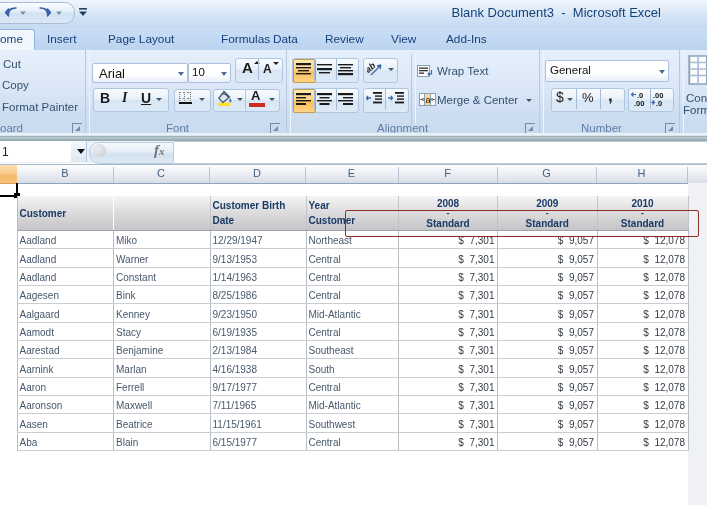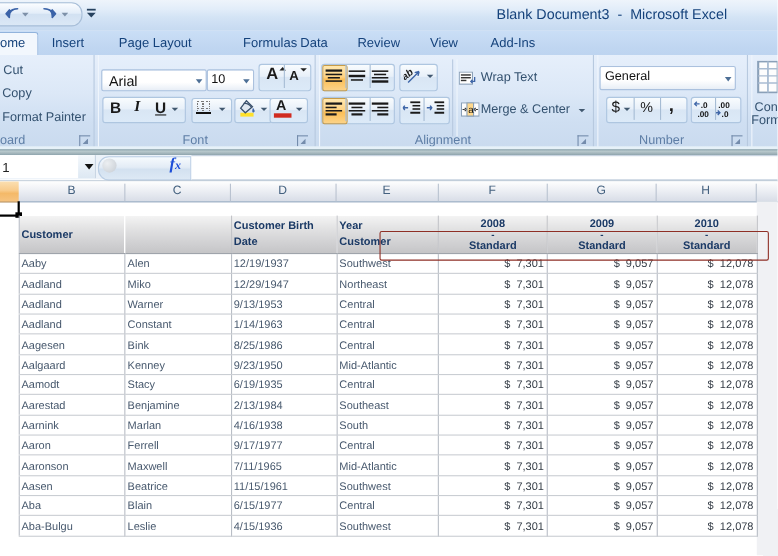--- a/index.html
+++ b/index.html
@@ -27,21 +27,21 @@
 .dar{position:absolute;width:0;height:0;border-left:3px solid transparent;border-right:3px solid transparent;border-top:3.5px solid #41586f;}
 
 #chrome{left:0;top:133px;width:707px;height:8px;background:linear-gradient(#e6f1f8 0%,#e6f1f8 30%, #8da4ad 38%,#b9c9cd 55%,#a3b5bb 80%,#8da4ad 100%);}
 
 #fbar{left:0;top:141px;width:707px;height:22px;background:#ecf2f9;}
 #namebox{left:0;top:141px;width:86px;height:21px;background:#fff;border-right:1px solid #b5c6d9;}
 #namebox span{position:absolute;left:2px;top:4px;font-size:12px;color:#222;}
 #namearrow{left:77px;top:149px;width:0;height:0;border-left:4px solid transparent;border-right:4px solid transparent;border-top:5px solid #111;}
 #fxpill{left:89px;top:141.5px;width:83px;height:20px;border-radius:10px 0 0 10px;border-right:none;background:linear-gradient(#f6fafd,#e3ecf6 45%,#d3e1f0 55%,#dde9f5);border:1px solid #b9cde4;}
 #fxbubble{left:92.5px;top:144px;width:13px;height:13px;border-radius:50%;background:radial-gradient(circle at 35% 35%, #eceff2, #c6ccd3);}
-#fx{left:154px;top:142px;font-family:"Liberation Serif",serif;font-style:italic;font-weight:bold;font-size:15px;color:#1d4ed8;}
+#fx{left:154px;top:142px;font-family:"Liberation Serif",serif;font-style:italic;font-weight:bold;font-size:15px;color:#737373;}
 #farea{left:174px;top:141px;width:533px;height:21px;background:#fff;border-top:1px solid #c2cfdd;border-bottom:1px solid #c2cfdd;}
 #fbarline{left:0;top:163.5px;width:707px;height:1.5px;background:#a9b9ca;}
 
 #sheet{left:0;top:165px;width:707px;height:340px;background:#fff;}
 #colheads{left:0;top:0px;width:707px;height:18px;background:linear-gradient(#fefefe,#e9ecf2 55%,#d8dde7);border-bottom:1px solid #8ea4bc;}
 .ch{position:absolute;top:2px;font-size:11px;color:#44617f;text-align:center;}
 .chsep{position:absolute;top:2px;width:1px;height:16px;background:#b9c2d0;}
 #cha{left:0;top:0;width:17px;height:18px;background:linear-gradient(#fbdfb1,#f8cb8b 45%,#f4b968 60%,#f6c37f);border-bottom:1px solid #dda154;}
 #beyond{left:688px;top:18px;width:19px;height:322px;background:#f0f1f4;}
 
@@ -317,29 +317,20 @@
         <tr class="hd">
    <td style="border-right-color:transparent">Customer</td>
    <td></td>
    <td class="h2l">Customer Birth<br>Date</td>
    <td class="h2l">Year<br>Customer</td>
    <td class="h3">2008<br><span class="dash">-</span><br>Standard</td>
    <td class="h3">2009<br><span class="dash">-</span><br>Standard</td>
    <td class="h3">2010<br><span class="dash">-</span><br>Standard</td>
   </tr>
 <tr>
-          <td>Aaby</td>
-          <td>Alen</td>
-          <td>12/19/1937</td>
-          <td>Southwest</td>
-          <td class="m">$&nbsp;&nbsp;7,301</td>
-          <td class="m">$&nbsp;&nbsp;9,057</td>
-          <td class="m">$&nbsp;&nbsp;12,078</td>
-        </tr>
-<tr>
           <td>Aadland</td>
           <td>Miko</td>
           <td>12/29/1947</td>
           <td>Northeast</td>
           <td class="m">$&nbsp;&nbsp;7,301</td>
           <td class="m">$&nbsp;&nbsp;9,057</td>
           <td class="m">$&nbsp;&nbsp;12,078</td>
         </tr>
 <tr>
           <td>Aadland</td>
@@ -433,25 +424,16 @@
         </tr>
 <tr>
           <td>Aba</td>
           <td>Blain</td>
           <td>6/15/1977</td>
           <td>Central</td>
           <td class="m">$&nbsp;&nbsp;7,301</td>
           <td class="m">$&nbsp;&nbsp;9,057</td>
           <td class="m">$&nbsp;&nbsp;12,078</td>
         </tr>
-<tr>
-          <td>Aba-Bulgu</td>
-          <td>Leslie</td>
-          <td>4/15/1936</td>
-          <td>Southwest</td>
-          <td class="m">$&nbsp;&nbsp;7,301</td>
-          <td class="m">$&nbsp;&nbsp;9,057</td>
-          <td class="m">$&nbsp;&nbsp;12,078</td>
-        </tr>
  </tbody>
     </table>
 </div>
 <div id="redbox" class="abs"></div>
 
 </body></html>

